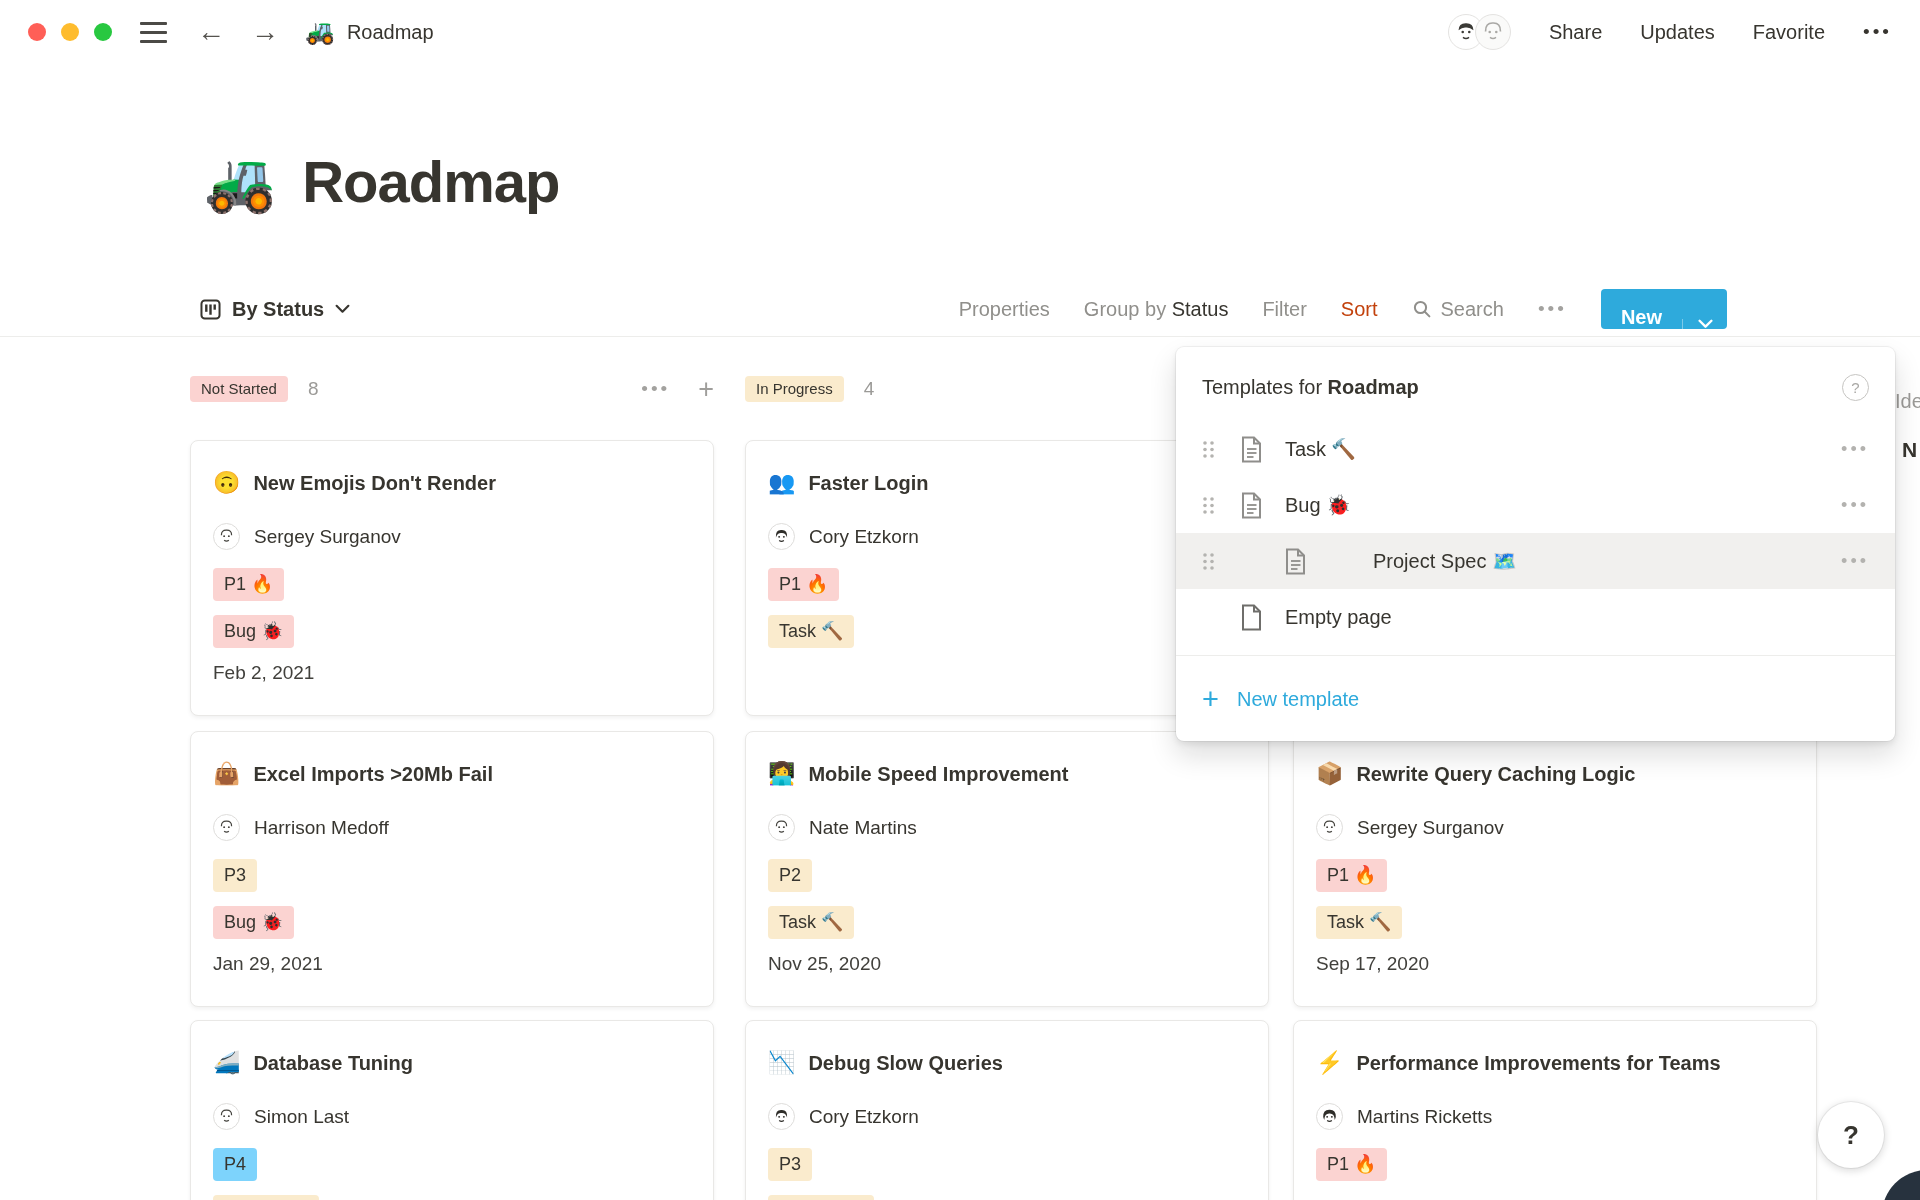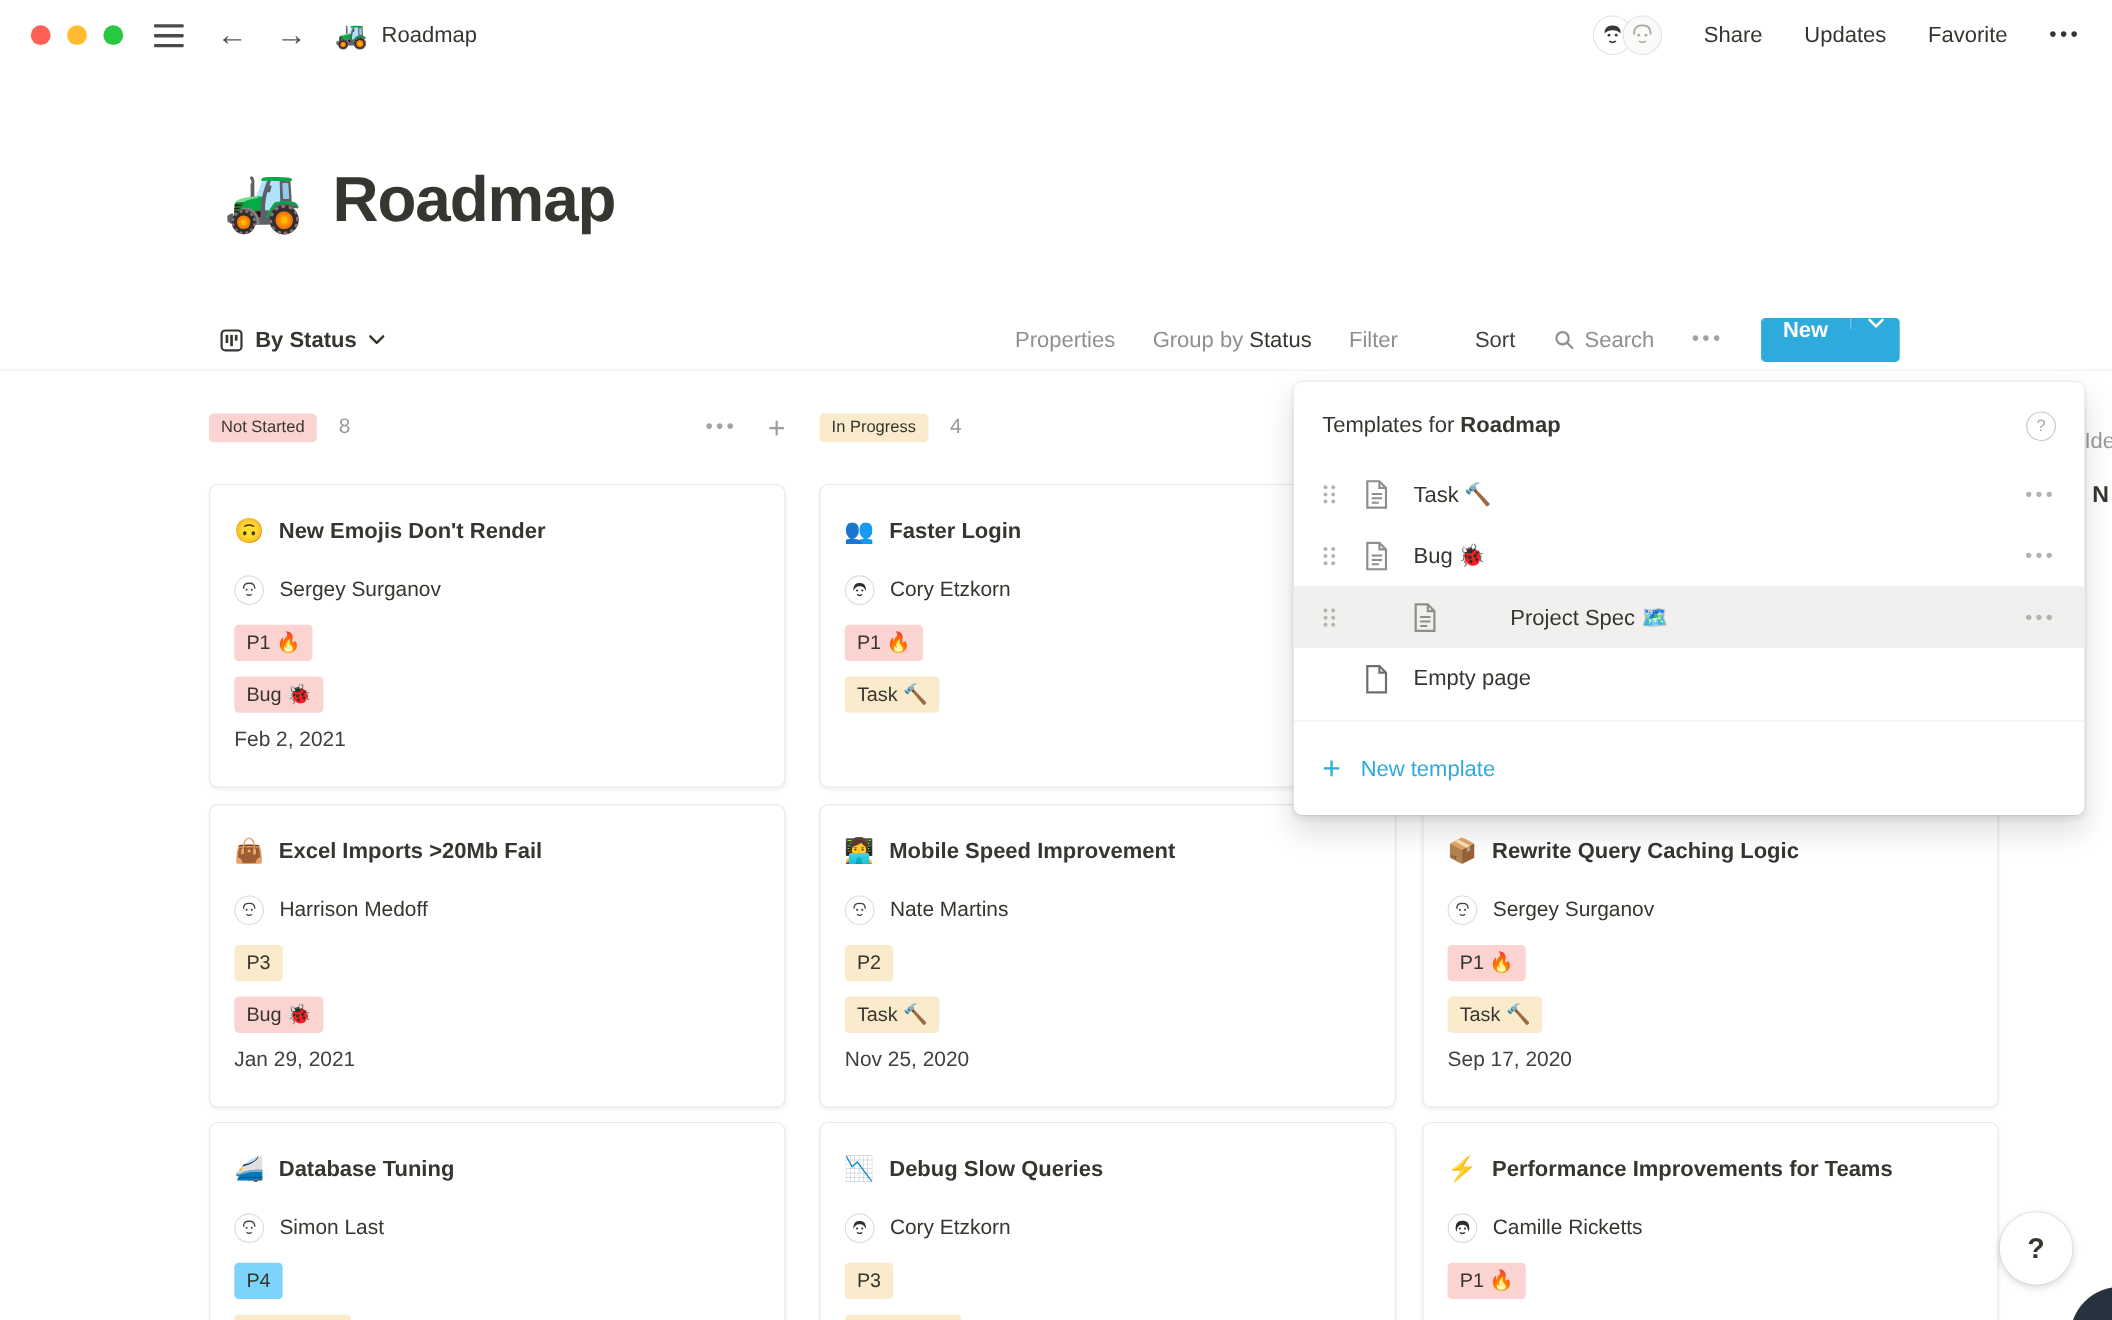--- a/index.html
+++ b/index.html
@@ -27,24 +27,24 @@
   .page-header{position:absolute;left:204px;top:148px;display:flex;align-items:center;gap:26px;}
   .page-emoji{font-size:58px;line-height:1;}
   .page-title{font-size:58px;font-weight:700;letter-spacing:-1px;margin:0;}
 
   
   .toolbar{position:absolute;left:200px;right:193px;top:282px;height:54px;display:flex;align-items:center;}
   .view-switcher{display:flex;align-items:center;gap:11px;font-size:20px;font-weight:700;cursor:pointer;}
   .toolbar-right{margin-left:auto;display:flex;align-items:center;gap:34px;font-size:20px;}
   .t-gray{color:#908f8b;cursor:pointer;}
   .t-dark{color:#37352f;}
-  .t-blue{color:#404040;cursor:pointer;margin-left:36px;}
+  .t-blue{color:#c2410c;cursor:pointer;}
   .search-btn{display:flex;align-items:center;gap:9px;color:#908f8b;cursor:pointer;}
   .t-dots{color:#a3a29f;font-size:19px;letter-spacing:3px;cursor:pointer;}
-  .new-btn{display:flex;align-items:flex-start;background:#2eaadc;border-radius:4px;height:40px;color:#fff;overflow:hidden;cursor:pointer;}
+  .new-btn{display:flex;align-items:flex-end;background:#2eaadc;border-radius:4px;height:40px;color:#fff;overflow:hidden;cursor:pointer;}
   .new-btn .label{display:flex;align-items:center;padding:0 20px;font-size:20px;font-weight:700;}
   .new-btn .chev{display:flex;align-items:center;justify-content:center;width:44px;border-left:1px solid rgba(255,255,255,.38);}
   .toolbar-divider{position:absolute;top:336px;left:0;right:0;height:1px;background:#ededeb;}
 
   
   .column{position:absolute;top:372px;width:524px;}
   .col-1{left:190px}.col-2{left:745px}.col-3{left:1293px}
   .col-header{display:flex;align-items:center;height:34px;}
   .col-badge{font-size:15px;padding:4px 11px;border-radius:4px;line-height:1.2;}
   .bg-pink{background:#fbd3d1}.bg-tan{background:#faebcd}
@@ -355,21 +355,21 @@
         </div>
       <div class="owner">
         <span class="avatar">
             <svg viewBox="0 0 24 24" width="21" height="21">
               <path d="M4.8 12.5 Q4.6 4 12 4.3 Q19.4 4 19.2 12.5 L18 16 Q17.6 8.4 12 8.6 Q6.4 8.4 6 16 Z" fill="#2f2e2a"></path>
               <circle cx="9.3" cy="12.4" r="1.1" fill="#2f2e2a"></circle>
               <circle cx="14.7" cy="12.4" r="1.1" fill="#2f2e2a"></circle>
               <path d="M9.3 16.6 Q12 18.6 14.7 16.6" fill="none" stroke="#2f2e2a" stroke-width="1.4"></path>
             </svg>
           </span>
-        <span>Camille Ricketts</span>
+        <span>Martins Ricketts</span>
       </div>
       <span class="badge badge-pink">P1 🔥</span>
     </div>
   </div>
 
   <span class="frag-colname">Ide</span>
   <span class="frag-card">N</span>
 
   <div class="popup">
     <div class="popup-header">

